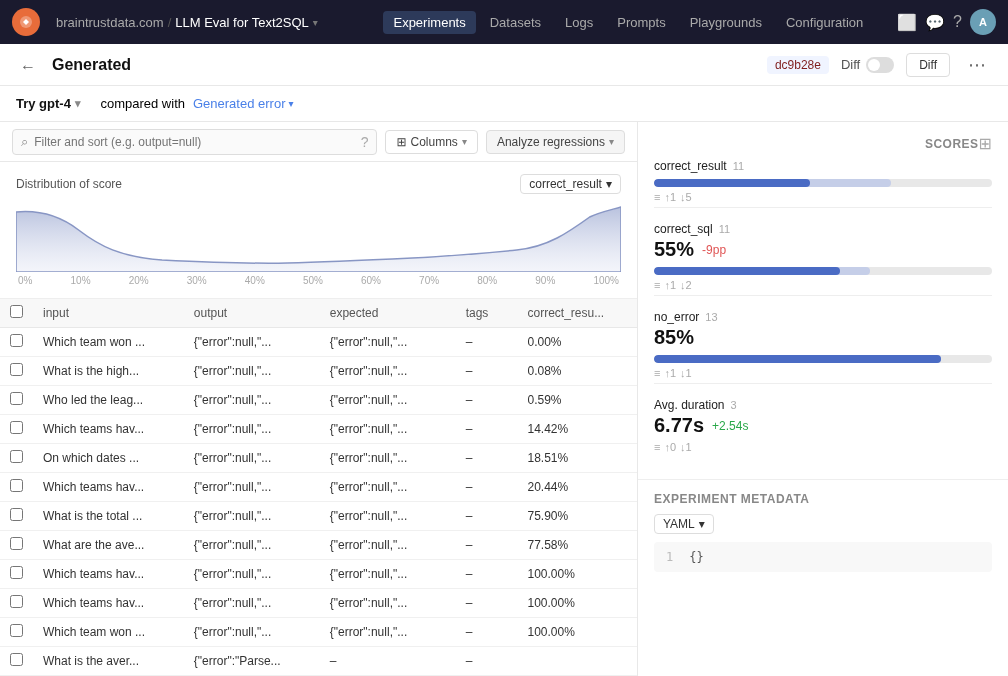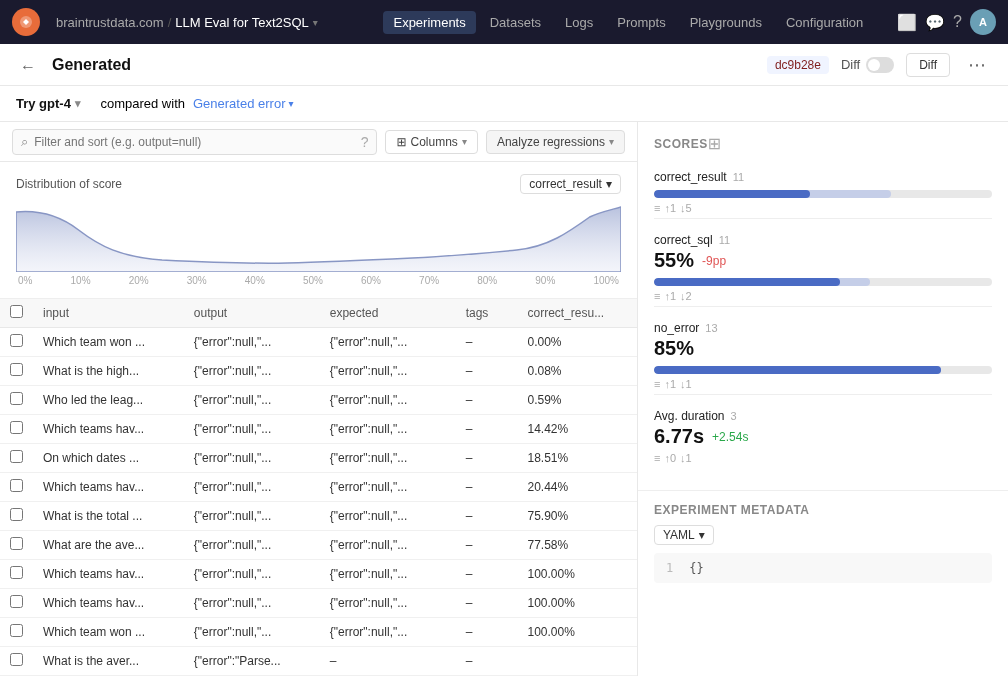--- a/index.html
+++ b/index.html
@@ -69,21 +69,21 @@
     .cb-col input { cursor: pointer; }
     .col-input { min-width: 80px; }
     .col-output { min-width: 110px; }
     .col-expected { min-width: 110px; }
     .col-tags { min-width: 50px; }
     .col-score { min-width: 80px; }
 
     
     .right-panel { width: 370px; display: flex; flex-direction: column; background: #fff; overflow-y: auto; }
     .scores-section { padding: 12px 16px; }
-    .scores-header { display: flex; align-items: center; justify-content: flex-start; margin-bottom: 17px; }
+    .scores-header { display: flex; align-items: center; justify-content: flex-end; margin-bottom: 6px; }
     .scores-title { font-size: 12px; font-weight: 600; color: #888; text-transform: uppercase; letter-spacing: 0.5px; }
     .scores-opts { color: #aaa; cursor: pointer; font-size: 16px; }
     .score-item { margin-bottom: 14px; }
     .score-name { font-size: 12px; font-weight: 500; color: #222; display: flex; align-items: center; gap: 6px; }
     .score-count { color: #aaa; font-size: 11px; }
     .score-value-row { display: flex; align-items: center; gap: 8px; margin-top: 2px; }
     .score-pct { font-size: 20px; font-weight: 700; color: #111; }
     .score-delta { font-size: 12px; }
     .score-delta.neg { color: #e05555; }
     .score-delta.pos { color: #2aa84a; }

